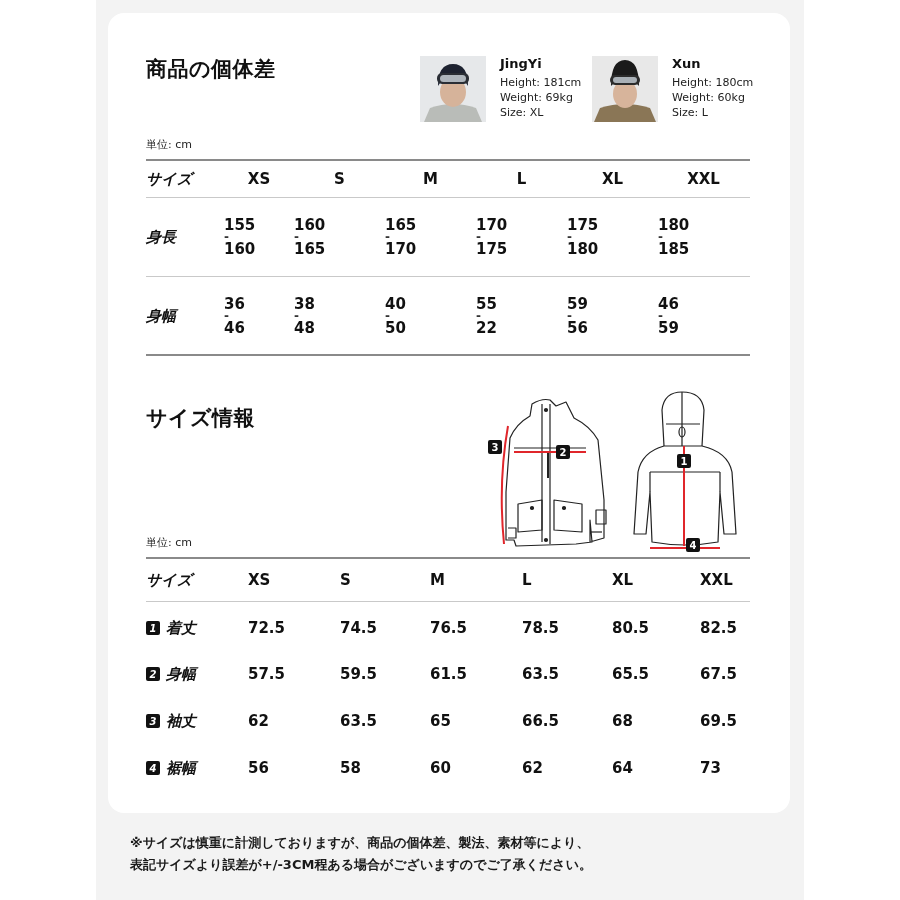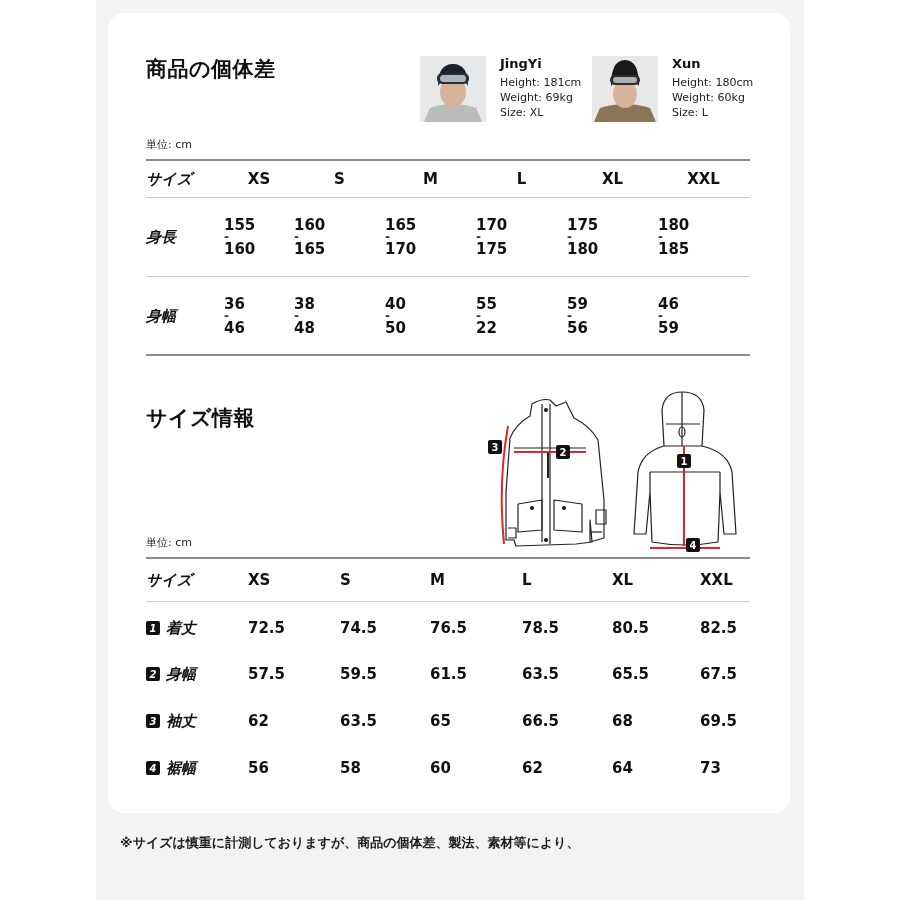--- a/index.html
+++ b/index.html
@@ -23,21 +23,21 @@
 
     .row { position: absolute; left: 146px; width: 604px; display: flex; align-items: center; }
     .row .label { width: 78px; font-size: 15px; font-weight: bold; display: flex; align-items: center; gap: 6px; white-space: nowrap; font-style: italic; }
     .row .cell { width: 90.8px; text-align: center; font-size: 15px; font-weight: bold; }
     .row .cell.left { text-align: left; padding-left: 24px; }
     .stack { display: flex; flex-direction: column; align-items: flex-start; line-height: 16px; }
     .stack .dash { font-size: 12px; line-height: 8px; color: #333; }
 
     .badge { display: inline-flex; align-items: center; justify-content: center; width: 14px; height: 14px; background: #111; color: #fff; font-size: 10px; font-weight: bold; border-radius: 2px; }
 
-    .note { position: absolute; left: 120px; font-size: 13px; font-weight: bold; color: #1a1a1a; line-height: 22px; }
+    .note { position: absolute; left: 130px; font-size: 13px; font-weight: bold; color: #1a1a1a; line-height: 22px; }
 
     .diagram { position: absolute; }
     .dbadge { position: absolute; width: 14px; height: 14px; background: #111; color: #fff; font-size: 10px; font-weight: bold; display: flex; align-items: center; justify-content: center; border-radius: 2px; }
   </style>
 </head>
 <body>
 
 <div class="panel"></div>
 <div class="card"></div>
 
@@ -267,13 +267,14 @@
   <div class="cell left" style="width:92px">56</div>
   <div class="cell left" style="width:90px">58</div>
   <div class="cell left" style="width:92px">60</div>
   <div class="cell left" style="width:90px">62</div>
   <div class="cell left" style="width:88px">64</div>
   <div class="cell left" style="width:74px">73</div>
 </div>
 
 <div class="note" style="top:832px;">
   <div>※サイズは慎重に計測しておりますが、商品の個体差、製法、素材等により、</div>
+  <div>表記サイズより誤差が+/-3CM程ある場合がございますのでご了承ください。</div>
 </div>
 
 </body></html>

